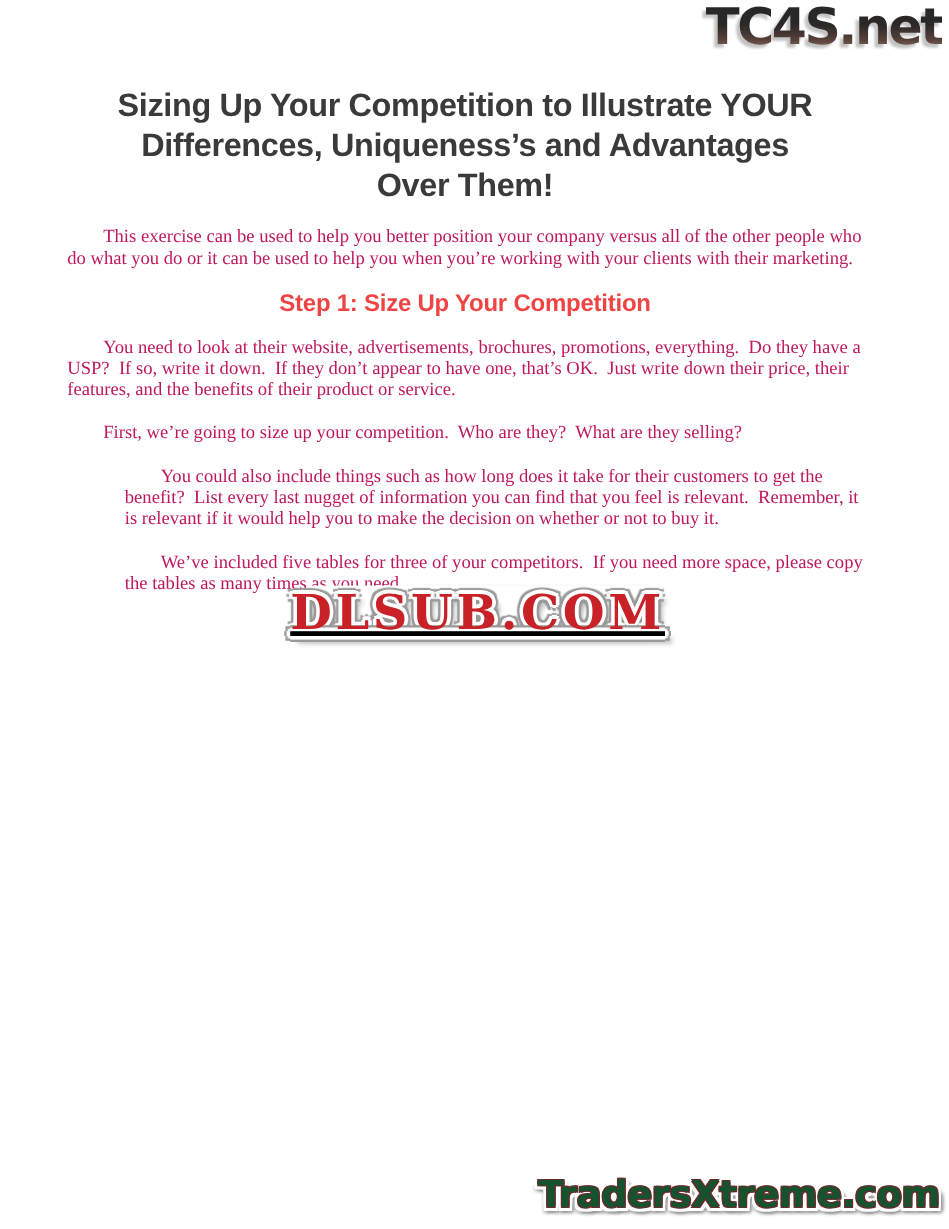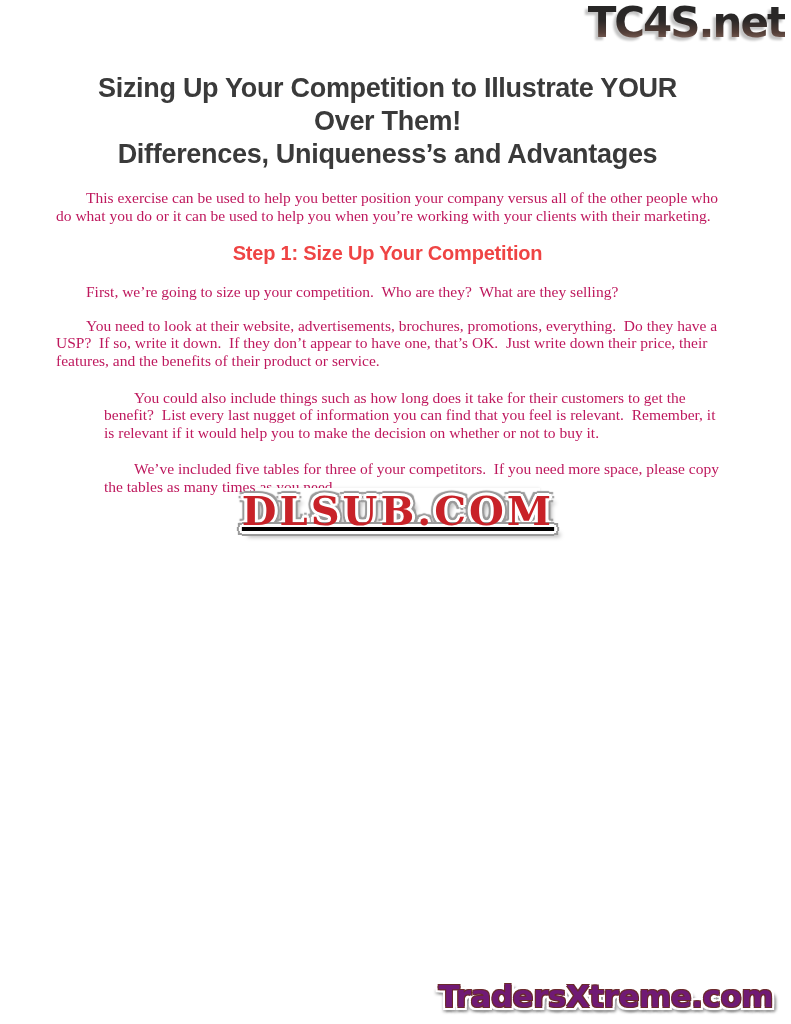--- a/index.html
+++ b/index.html
@@ -93,59 +93,59 @@
       -2px -2px 0 #ffffff, 2px -2px 0 #ffffff, -2px 2px 0 #ffffff, 2px 2px 0 #ffffff,
       -3px 0 0 #ffffff, 3px 0 0 #ffffff, 0 -3px 0 #ffffff, 0 3px 0 #ffffff,
       -4px -4px 1px #9a9a9a, 4px -4px 1px #9a9a9a, -4px 4px 1px #9a9a9a, 4px 4px 1px #9a9a9a,
       -5px 0 1px #9a9a9a, 5px 0 1px #9a9a9a, 0 -5px 1px #9a9a9a, 0 5px 1px #9a9a9a,
       6px 6px 4px rgba(0,0,0,0.30);
   }
 
   
   .traders-logo {
     position: absolute;
-    right: 18px;
+    right: 8px;
     top: 977px;
     font-family: "DejaVu Sans", sans-serif;
     font-weight: bold;
     font-size: 31px;
     line-height: 38px;
     letter-spacing: -0.5px;
-    color: #701a75;
+    color: #14532d;
     white-space: nowrap;
     text-shadow:
       -1px -1px 0 #6b2a2c, 1px -1px 0 #6b2a2c, -1px 1px 0 #6b2a2c, 1px 1px 0 #6b2a2c,
       -3px 0 0 #ffffff, 3px 0 0 #ffffff, 0 -3px 0 #ffffff, 0 3px 0 #ffffff,
       -3px -3px 0 #ffffff, 3px -3px 0 #ffffff, -3px 3px 0 #ffffff, 3px 3px 0 #ffffff,
       0 5px 2px #9a9a9a, 4px 5px 3px #9a9a9a, -3px 5px 3px #b0b0b0,
       5px 3px 3px #aaaaaa;
   }
 </style>
 </head>
 <body>
 
 <div class="page">
 
   <div class="tc4s-logo">TC4S.net</div>
 
   <div class="content">
 
     <h1 class="doc-title">
       <span>Sizing Up Your Competition to Illustrate YOUR</span>
+      <span>Differences, Uniqueness’s and Advantages</span>
       <span>Over Them!</span>
-      <span>Differences, Uniqueness’s and Advantages</span>
     </h1>
 
     <p class="body-par" style="margin-top:18px">This exercise can be used to help you better position your company versus all of the other people who do what you do or it can be used to help you when you’re working with your clients with their marketing.</p>
 
     <h2 class="step-heading">Step 1: Size Up Your Competition</h2>
 
+    <p class="body-par">You need to look at their website, advertisements, brochures, promotions, everything.  Do they have a USP?  If so, write it down.  If they don’t appear to have one, that’s OK.  Just write down their price, their features, and the benefits of their product or service.</p>
+
     <p class="body-par" style="margin-top:18px">First, we’re going to size up your competition.  Who are they?  What are they selling?</p>
-
-    <p class="body-par">You need to look at their website, advertisements, brochures, promotions, everything.  Do they have a USP?  If so, write it down.  If they don’t appear to have one, that’s OK.  Just write down their price, their features, and the benefits of their product or service.</p>
 
     <p class="body-par gap-lg">You could also include things such as how long does it take for their customers to get the benefit?  List every last nugget of information you can find that you feel is relevant.  Remember, it is relevant if it would help you to make the decision on whether or not to buy it.</p>
 
     <p class="body-par gap-lg">We’ve included five tables for three of your competitors.  If you need more space, please copy the tables as many times as you need.</p>
 
   </div>
 
   <div class="dlsub-badge">
     <span class="dlsub-text">DLSUB.COM</span>
   </div>

